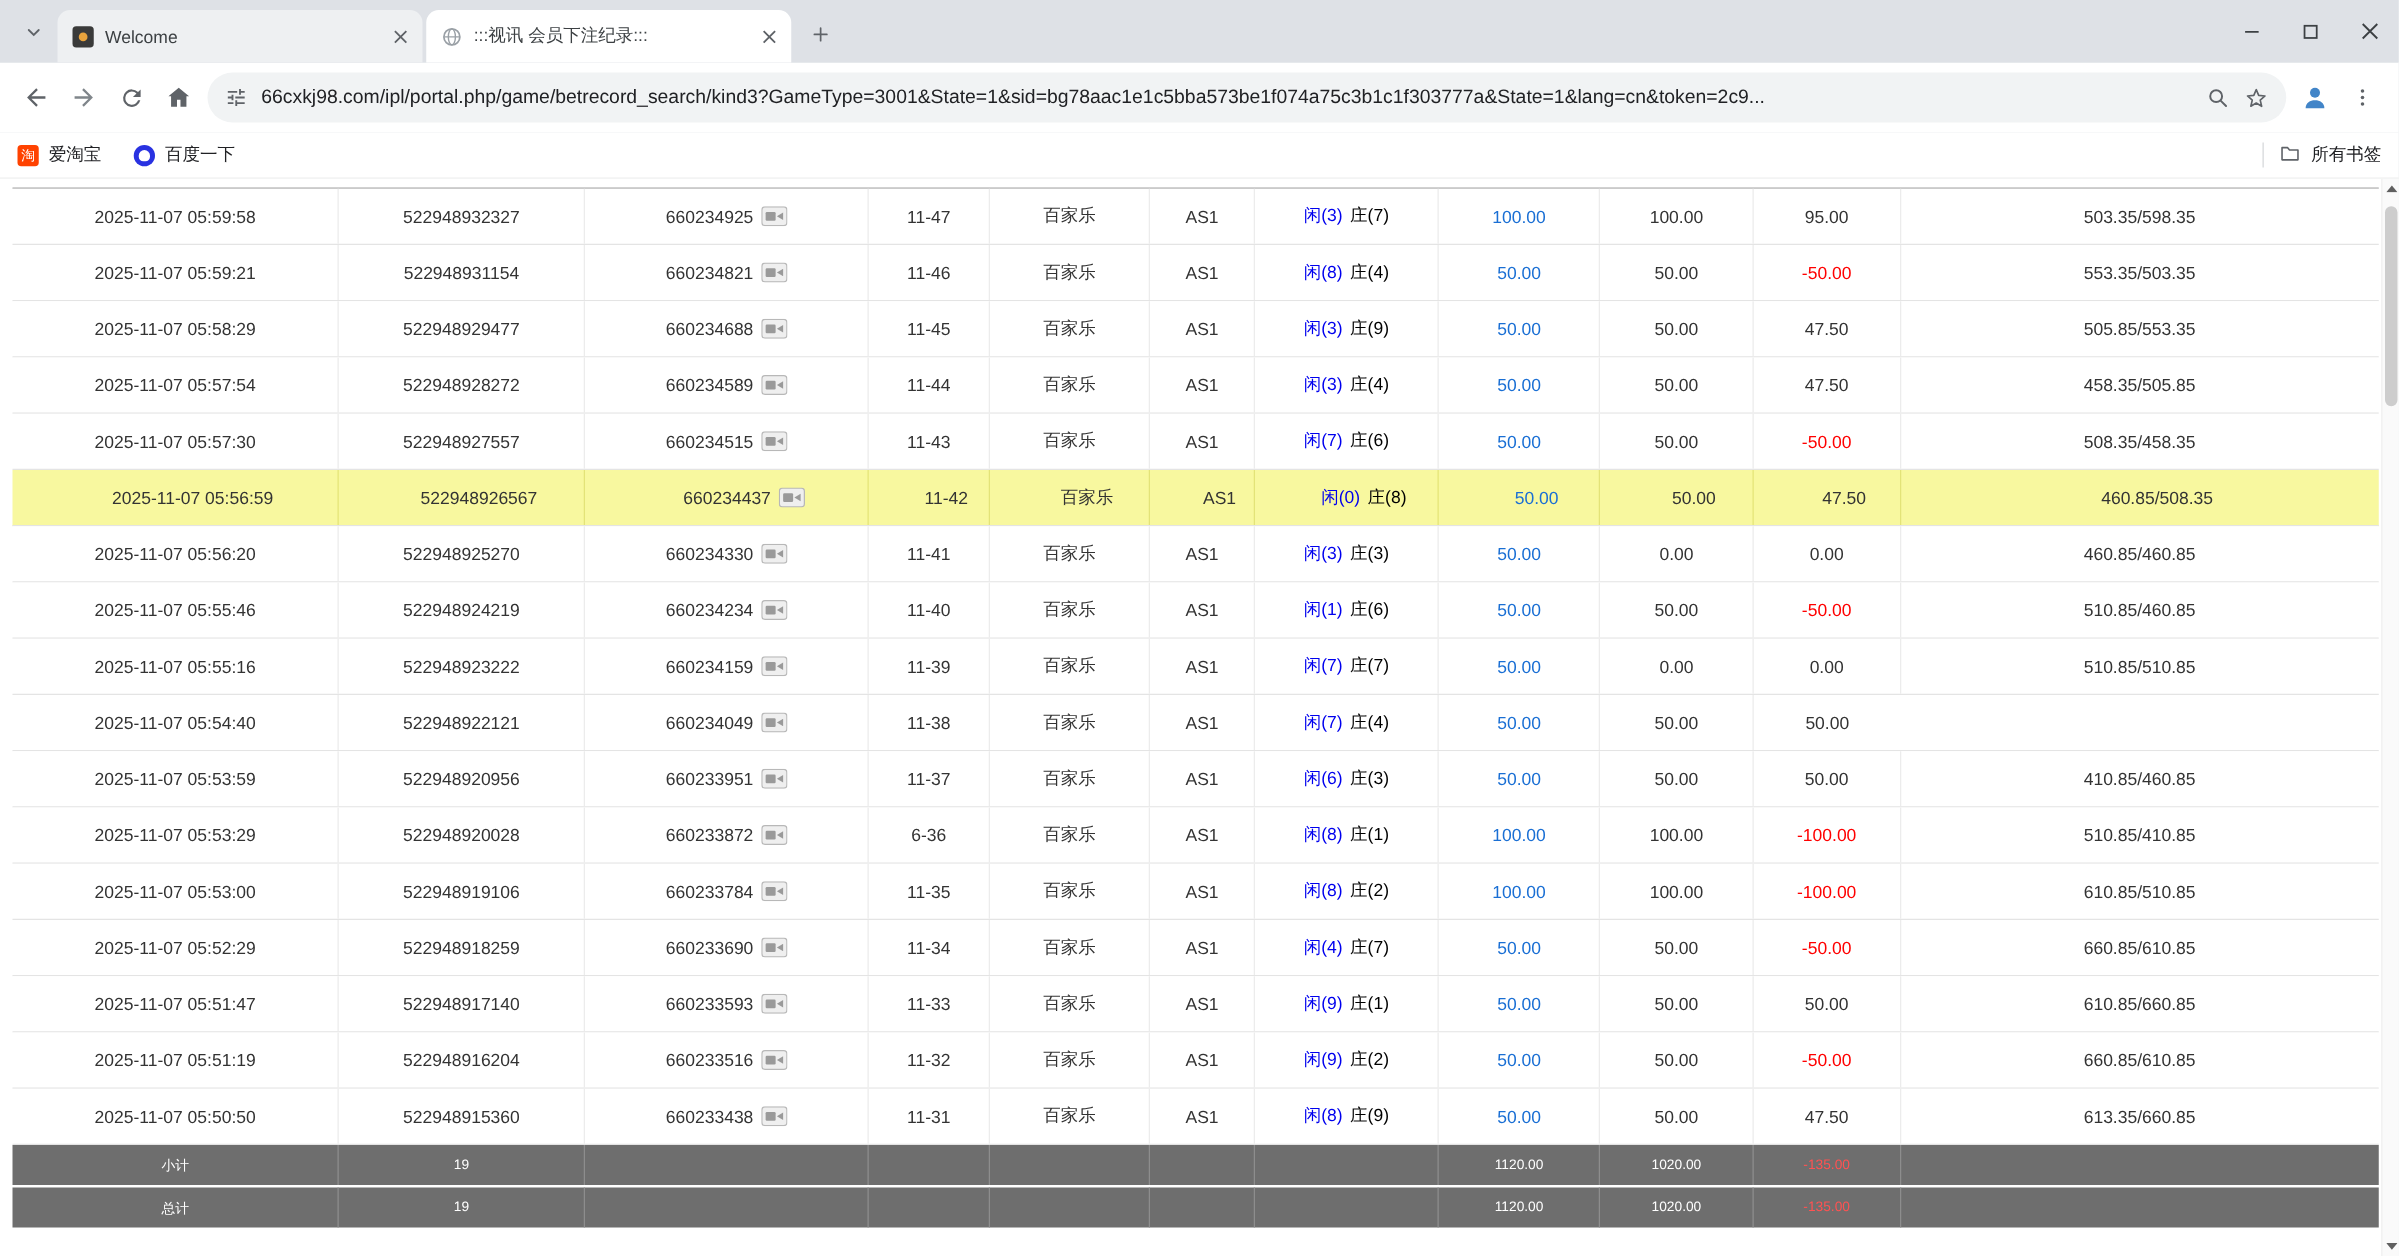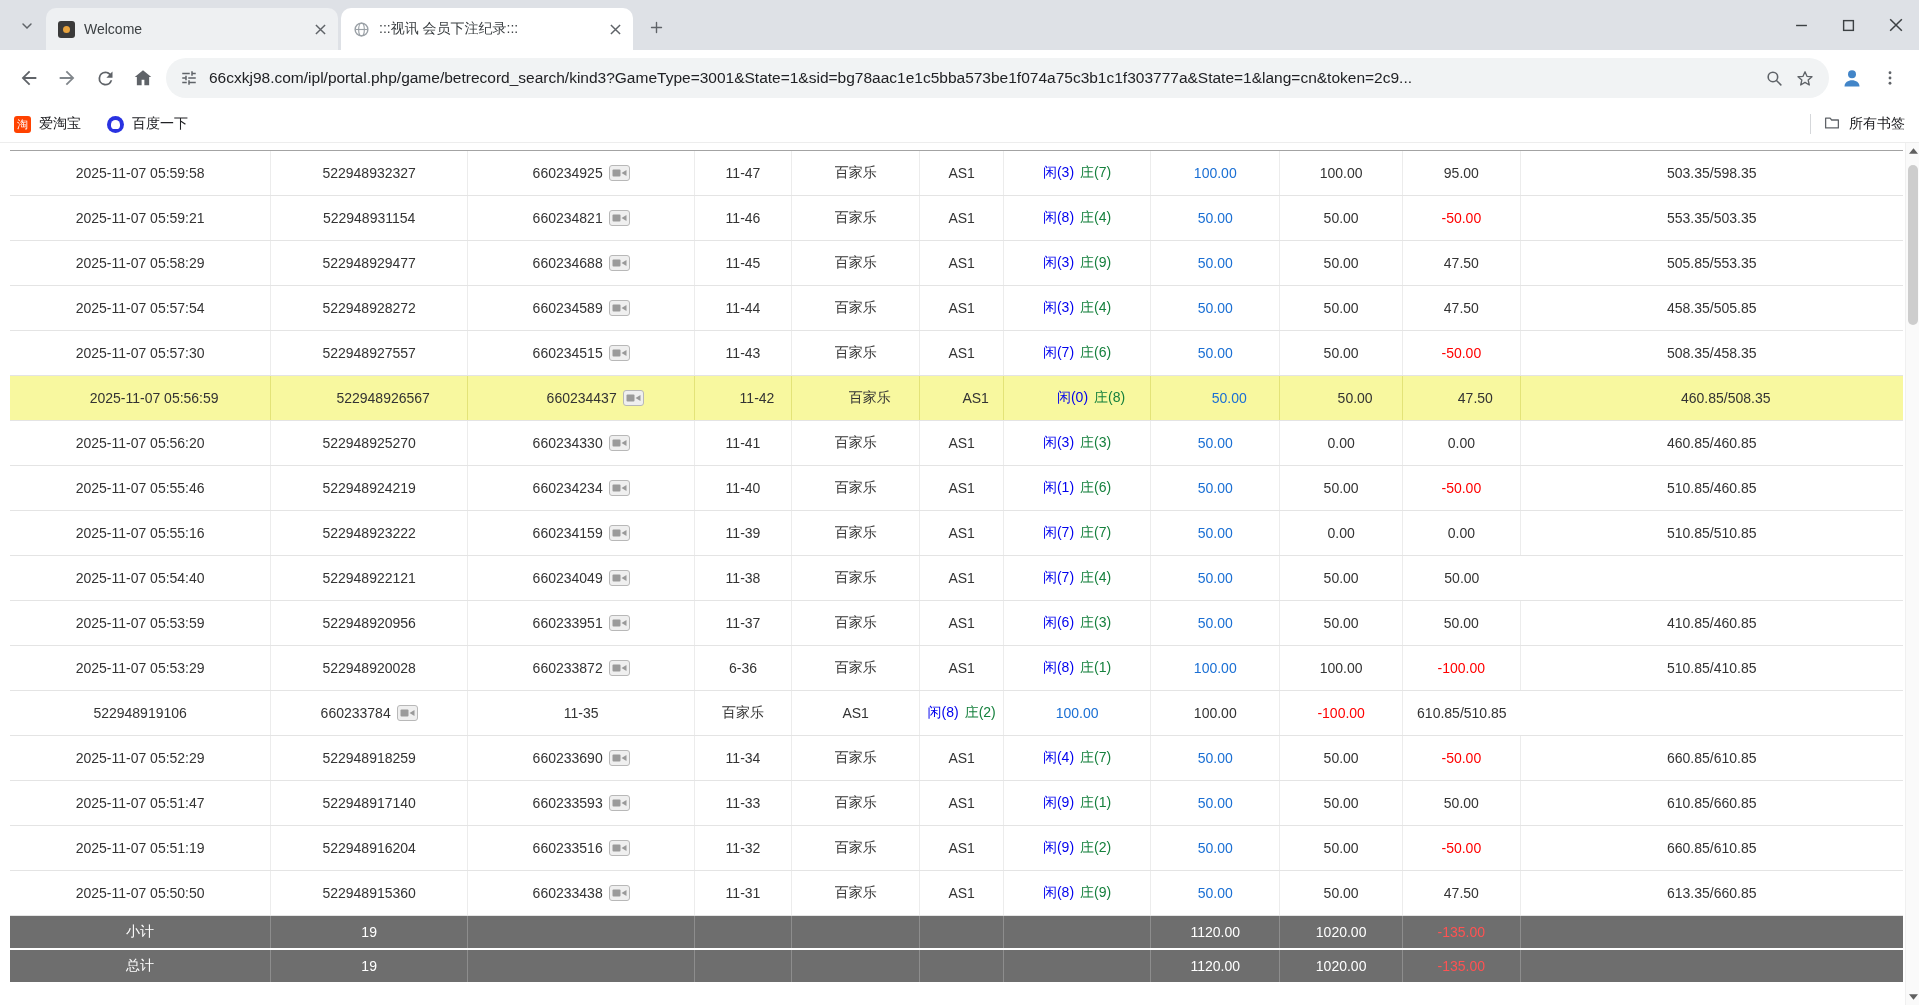--- a/index.html
+++ b/index.html
@@ -42,27 +42,27 @@
 
   
   .content { flex: 1; background: #fff; position: relative; overflow: hidden; }
   .bet-table { margin: 7px 16px 0 10px; border-top: 1px solid #a3a3a3; }
   .trow { display: grid; grid-template-columns: var(--cols); height: 45px; border-bottom: 1px solid #e4e4e4; font-size: 14px; color: #333; background: #fff; }
   .trow.highlight { background: #f8f89f; }
   .trow.highlight .c { border-right-color: #e3e378; padding-left: 28px; }
   .c { display: flex; align-items: center; justify-content: center; gap: 6px; border-right: 1px solid #ececec; overflow: hidden; white-space: nowrap; }
   .c:last-child { border-right: none; }
   .player { color: #0000ee; }
-  .banker { color: #15803d; }
+  .banker { color: #000000; }
   .c-amount { color: #1a6fd4; }
   .neg { color: #ff0000; }
   .vid-icon { display: inline-flex; cursor: pointer; }
 
   .ftable { margin: 0 16px 0 10px; }
-  .frow { display: grid; grid-template-columns: var(--cols); height: 32px; background: #6e6e6e; color: #fff; font-size: 14px; margin-bottom: 2px; }
+  .frow { display: grid; grid-template-columns: var(--cols); height: 32px; background: #6e6e6e; color: #fff; font-size: 11px; margin-bottom: 2px; }
   .fc { display: flex; align-items: center; justify-content: center; border-right: 1px solid #8d8d8d; overflow: hidden; white-space: nowrap; }
   .fc:last-child { border-right: none; }
   .frow .neg { color: #ff5252; }
 
   
   .scrollbar { position: absolute; top: 0; right: 0; bottom: 0; width: 14px; background: #fafafa; border-left: 1px solid #f0f0f0; }
   .sb-arrow { position: absolute; left: 0; width: 14px; height: 14px; display: flex; align-items: center; justify-content: center; cursor: pointer; }
   .sb-up { top: 1px; }
   .sb-down { bottom: 1px; }
   .sb-thumb { position: absolute; left: 2px; top: 22px; width: 10px; height: 160px; background: #cdcdcd; border-radius: 5px; cursor: grab; }
@@ -518,20 +518,21 @@
             <span class="player">闲(8)</span>
             <span class="banker">庄(1)</span>
           </div>
           <div class="c c-amount">100.00</div>
           <div class="c">100.00</div>
           <div class="c neg">-100.00</div>
           <div class="c">510.85/410.85</div>
         </div>
 
         <div class="trow">
+          <div class="c">2025-11-07 05:53:00</div>
           <div class="c">522948919106</div>
           <div class="c">
             <span>660233784</span>
             <span class="vid-icon">
               <svg width="21" height="16" viewBox="0 0 21 16">
                 <rect x="0.5" y="0.5" width="20" height="15" rx="2.5" fill="#efefef" stroke="#b8b8b8"></rect>
                 <rect x="3.5" y="4.5" width="8" height="7" rx="1" fill="#9a9a9a"></rect>
                 <path d="M12.5 8l5-3v6z" fill="#9a9a9a"></path>
               </svg>
             </span>

